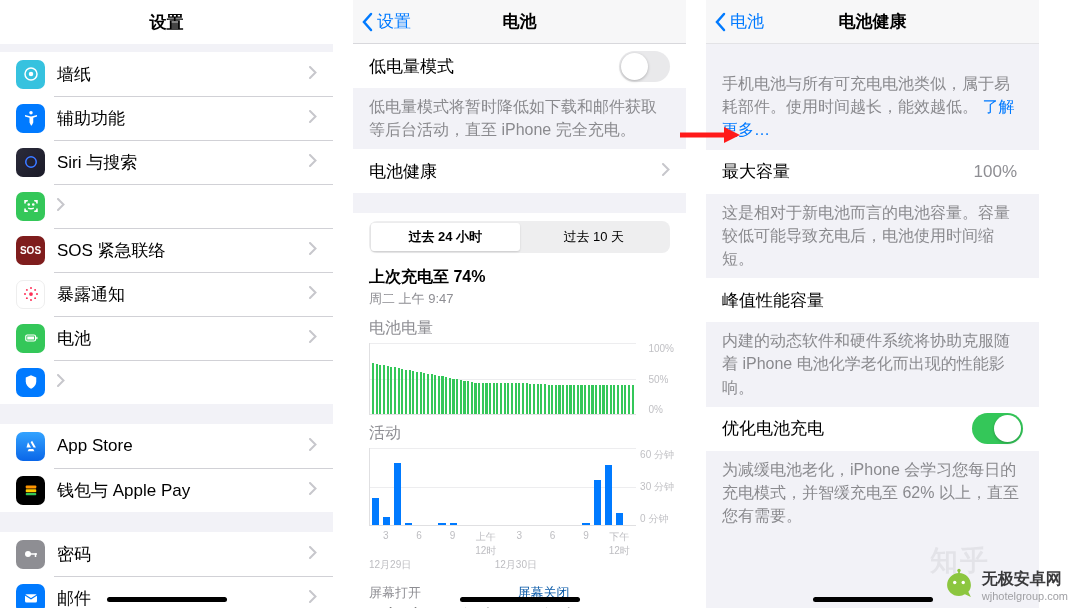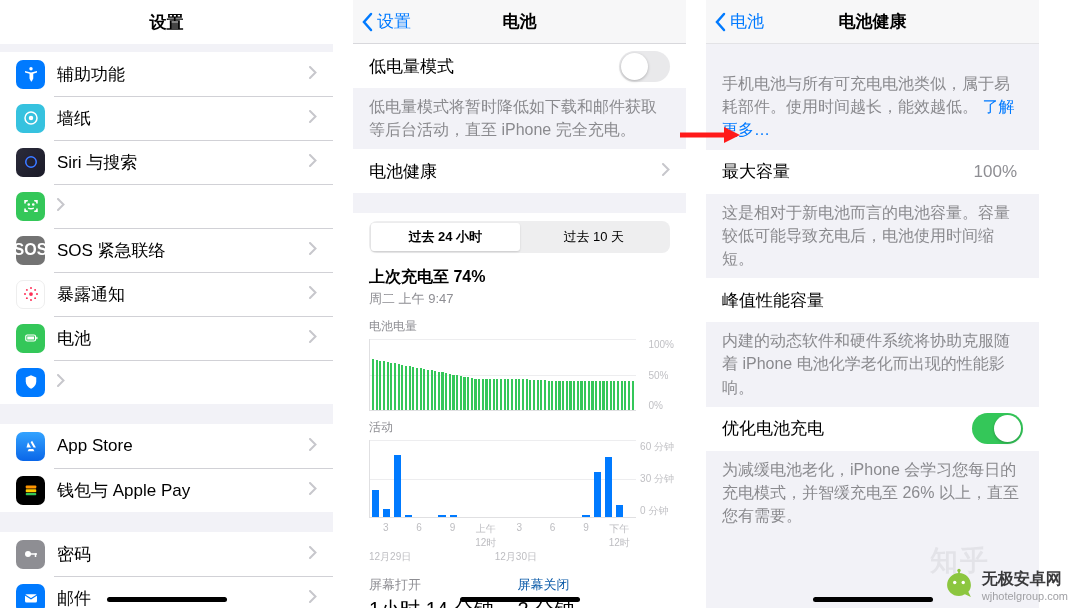--- a/index.html
+++ b/index.html
@@ -126,21 +126,21 @@
   }
   .segment.active {
     background: #fff;
     font-weight: 600;
     box-shadow: 0 1px 2px rgba(0,0,0,0.15);
   }
   
   .section-pad { padding: 0 16px; background:#fff; }
   .charge-title { font-size: 16px; font-weight: 600; padding-top: 4px; }
   .charge-sub { font-size: 13px; color: #8e8e93; margin: 2px 0 10px; }
-  .chart-label { font-size: 12px; color: #8e8e93; margin-top: 8px; }
+  .chart-label { font-size: 16px; color: #8e8e93; margin-top: 8px; }
   .chart-wrap { position: relative; height: 72px; margin-top: 4px; }
   .chart-grid-labels {
     position: absolute; right: -4px; top: 0; bottom: 0;
     display: flex; flex-direction: column; justify-content: space-between;
     font-size: 10px; color: #c0c0c4; text-align: left;
   }
   .chart-area {
     position: absolute; left: 0; right: 34px; top: 0; bottom: 0;
     border-left: 0.5px solid #e0e0e2;
     border-bottom: 0.5px solid #e0e0e2;
@@ -202,39 +202,39 @@
 <body>
 
 <div class="phone">
   <div class="nav white">
     <div class="nav-title">设置</div>
   </div>
   <div class="group-gap small"></div>
 
   <div class="list">
     <div class="row">
+      <div class="row-icon" style="background:#36c2df">
+        <svg viewBox="0 0 24 24">
+            <circle cx="12" cy="12" r="8" fill="none" stroke="#fff" stroke-width="2"></circle>
+            <circle cx="12" cy="12" r="3"></circle>
+          </svg>
+      </div>
+      <div class="row-label">墙纸</div>
+      <div class="row-chevron"><svg viewBox="0 0 8 13">
+            <path d="M1 1l5.5 5.5L1 12" stroke="#c7c7cc" stroke-width="2" fill="none" stroke-linecap="round"></path>
+          </svg></div>
+    </div>
+    <div class="row">
       <div class="row-icon" style="background:#007aff">
         <svg viewBox="0 0 24 24">
             <circle cx="12" cy="5" r="2.3"></circle>
             <path d="M4 8l8 2 8-2v2l-5 1.5V18l-2 4-1-0-2-4v-6.5L4 10z"></path>
           </svg>
       </div>
       <div class="row-label">辅助功能</div>
-      <div class="row-chevron"><svg viewBox="0 0 8 13">
-            <path d="M1 1l5.5 5.5L1 12" stroke="#c7c7cc" stroke-width="2" fill="none" stroke-linecap="round"></path>
-          </svg></div>
-    </div>
-    <div class="row">
-      <div class="row-icon" style="background:#36c2df">
-        <svg viewBox="0 0 24 24">
-            <circle cx="12" cy="12" r="8" fill="none" stroke="#fff" stroke-width="2"></circle>
-            <circle cx="12" cy="12" r="3"></circle>
-          </svg>
-      </div>
-      <div class="row-label">墙纸</div>
       <div class="row-chevron"><svg viewBox="0 0 8 13">
             <path d="M1 1l5.5 5.5L1 12" stroke="#c7c7cc" stroke-width="2" fill="none" stroke-linecap="round"></path>
           </svg></div>
     </div>
     <div class="row">
       <div class="row-icon" style="background:linear-gradient(135deg,#2b2b3a,#1a1a28)">
         <svg viewBox="0 0 24 24">
             <circle cx="12" cy="12" r="7" fill="none" stroke="#53f" stroke-width="2"></circle>
             <circle cx="12" cy="12" r="7" fill="none" stroke="#0ff" stroke-width="1" opacity="0.7"></circle>
           </svg>
@@ -251,21 +251,21 @@
             <circle cx="9" cy="10" r="0.8" fill="#fff"></circle>
             <circle cx="15" cy="10" r="0.8" fill="#fff"></circle>
             <path d="M9 15c1 1 5 1 6 0"></path>
           </svg>
       </div>
       <div class="row-chevron"><svg viewBox="0 0 8 13">
             <path d="M1 1l5.5 5.5L1 12" stroke="#c7c7cc" stroke-width="2" fill="none" stroke-linecap="round"></path>
           </svg></div>
     </div>
     <div class="row">
-      <div class="row-icon" style="background:#737373;font-size:16px">SOS</div>
+      <div class="row-icon" style="background:#7f1d1d;font-size:10px">SOS</div>
       <div class="row-label">SOS 紧急联络</div>
       <div class="row-chevron"><svg viewBox="0 0 8 13">
             <path d="M1 1l5.5 5.5L1 12" stroke="#c7c7cc" stroke-width="2" fill="none" stroke-linecap="round"></path>
           </svg></div>
     </div>
     <div class="row">
       <div class="row-icon" style="background:#fff;border:0.5px solid #eee">
         <svg viewBox="0 0 24 24">
             <g fill="#ff2d55">
               <circle cx="12" cy="12" r="2.5"></circle>
@@ -601,21 +601,21 @@
   <div class="footer-text">内建的动态软件和硬件系统将协助克服随着 iPhone 电池化学老化而出现的性能影响。</div>
 
   <div class="list">
     <div class="row no-icon">
       <div class="row-label">优化电池充电</div>
       <div class="toggle on">
           <div class="knob"></div>
         </div>
     </div>
   </div>
-  <div class="footer-text">为减缓电池老化，iPhone 会学习您每日的充电模式，并智缓充电至 26% 以上，直至您有需要。</div>
+  <div class="footer-text">为减缓电池老化，iPhone 会学习您每日的充电模式，并智缓充电至 62% 以上，直至您有需要。</div>
 
   <div class="home-ind"></div>
 </div>
 
 <svg class="red-arrow" viewBox="0 0 62 18">
   <line x1="2" y1="9" x2="50" y2="9" stroke="#ff1a1a" stroke-width="5"></line>
   <polygon points="46,1 62,9 46,17" fill="#ff1a1a"></polygon>
 </svg>
 
 <div class="faint-bg">知乎</div>

